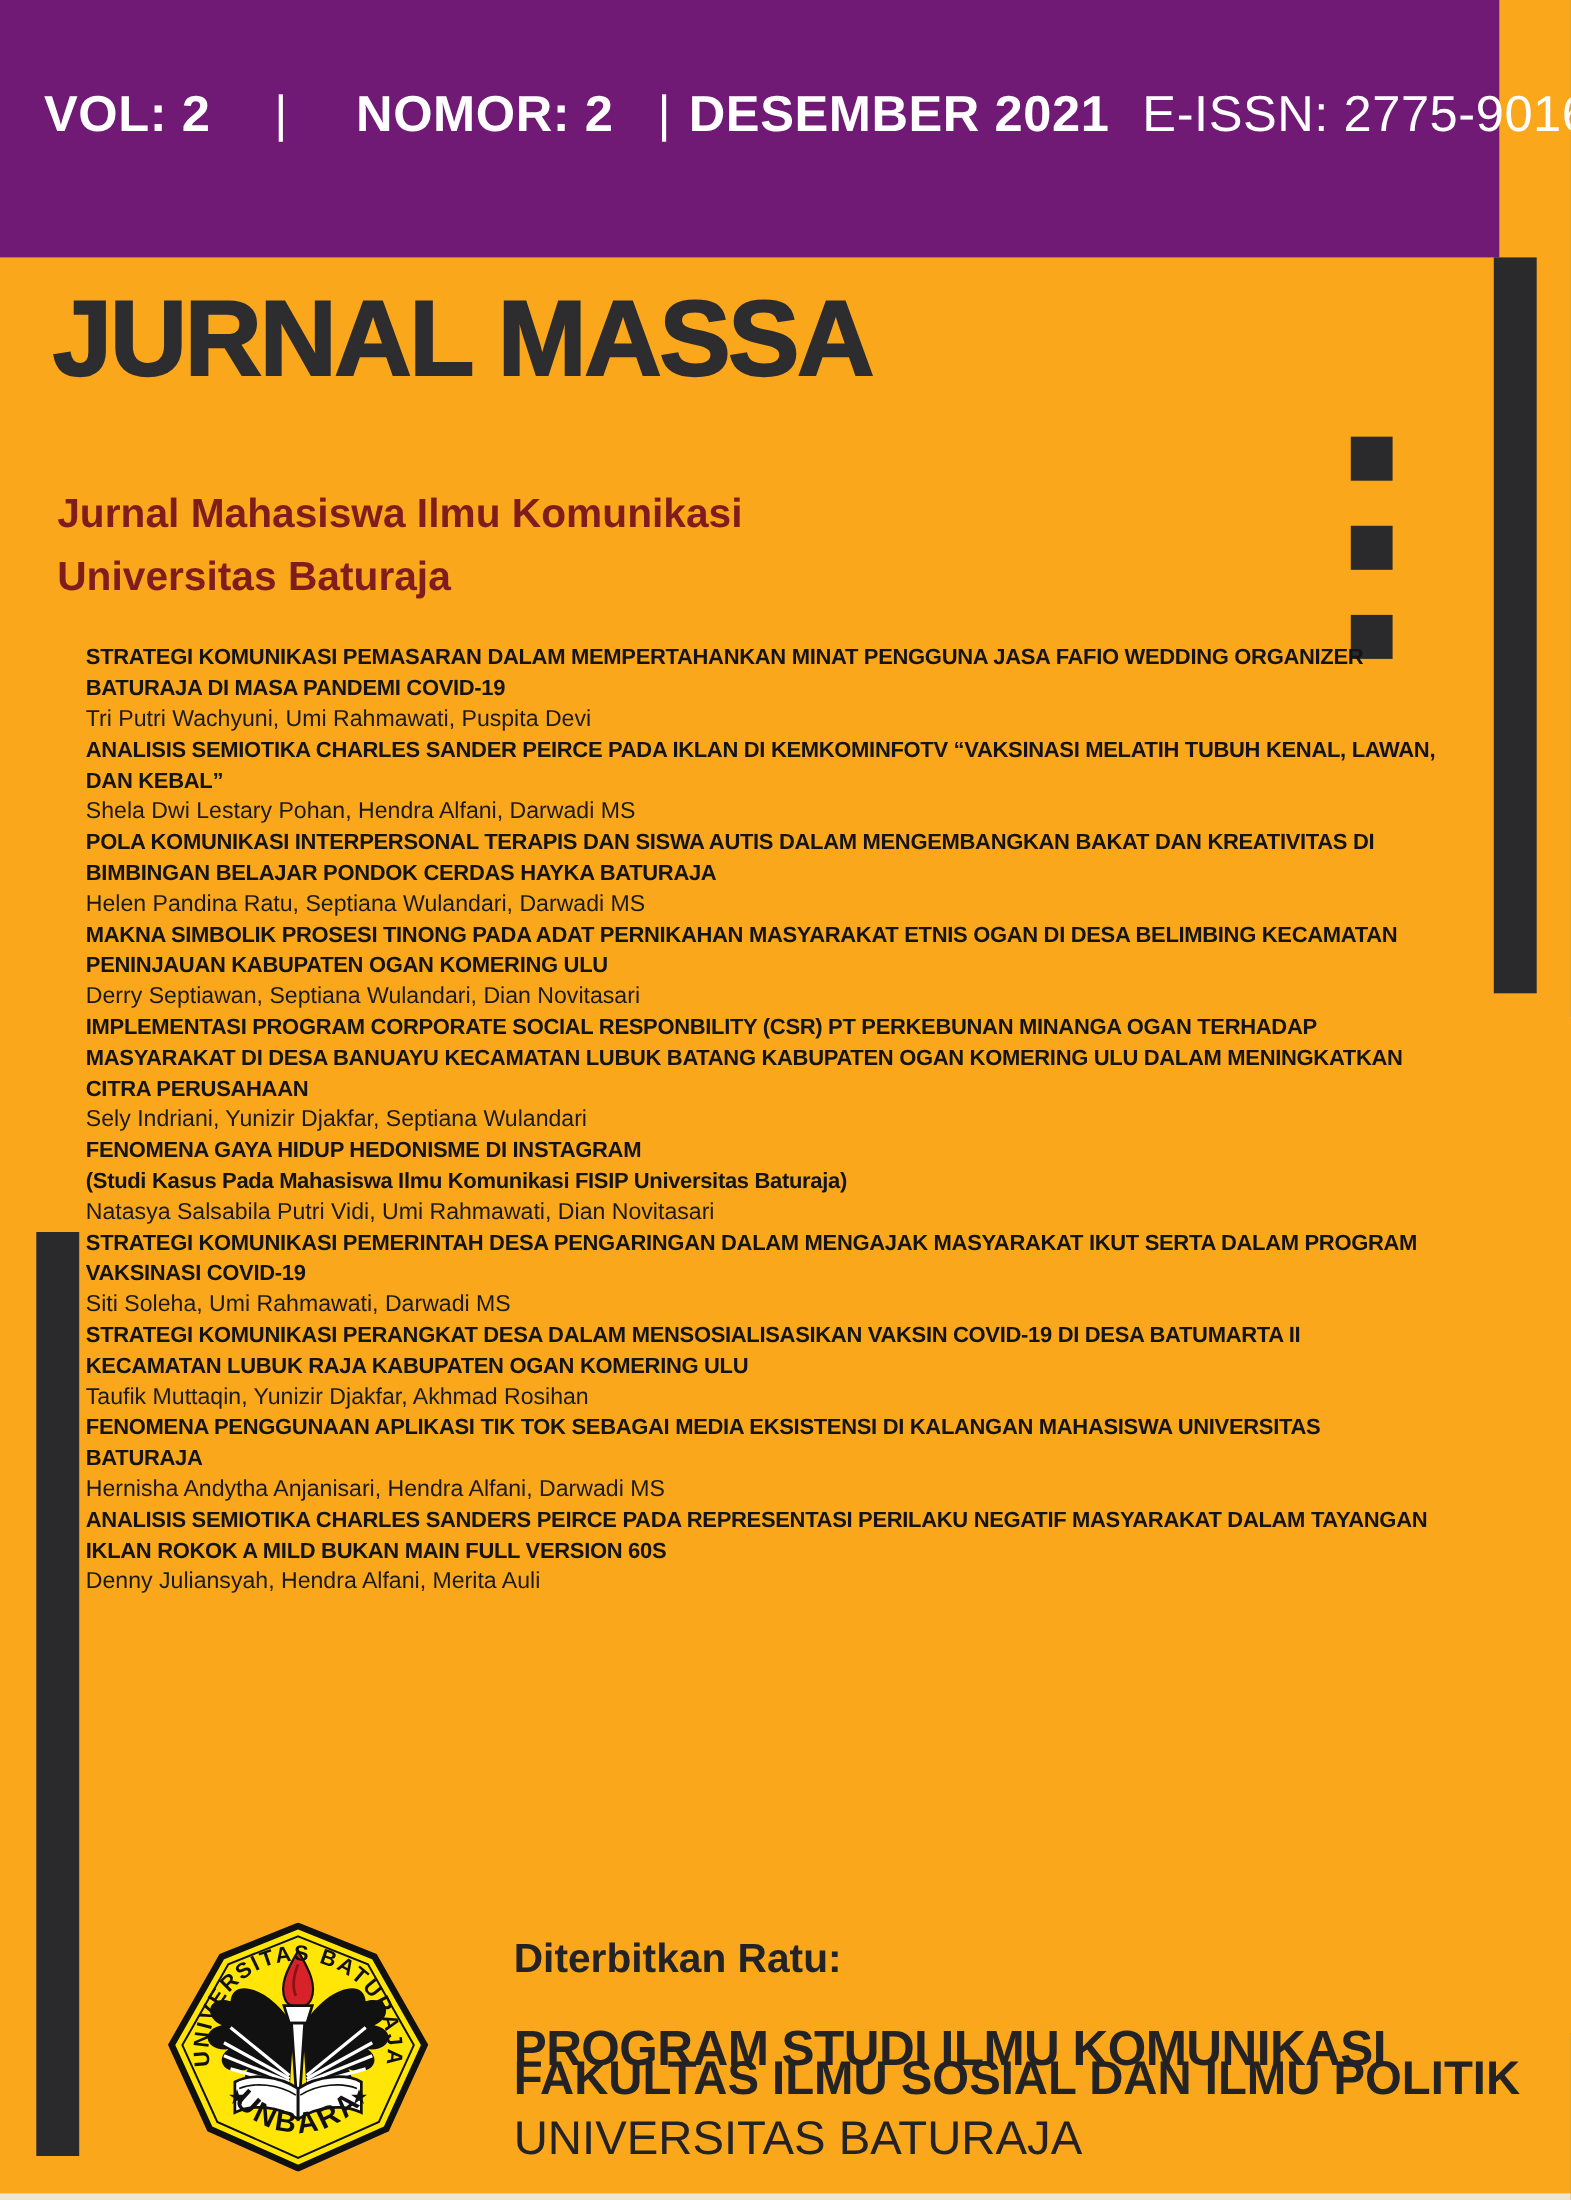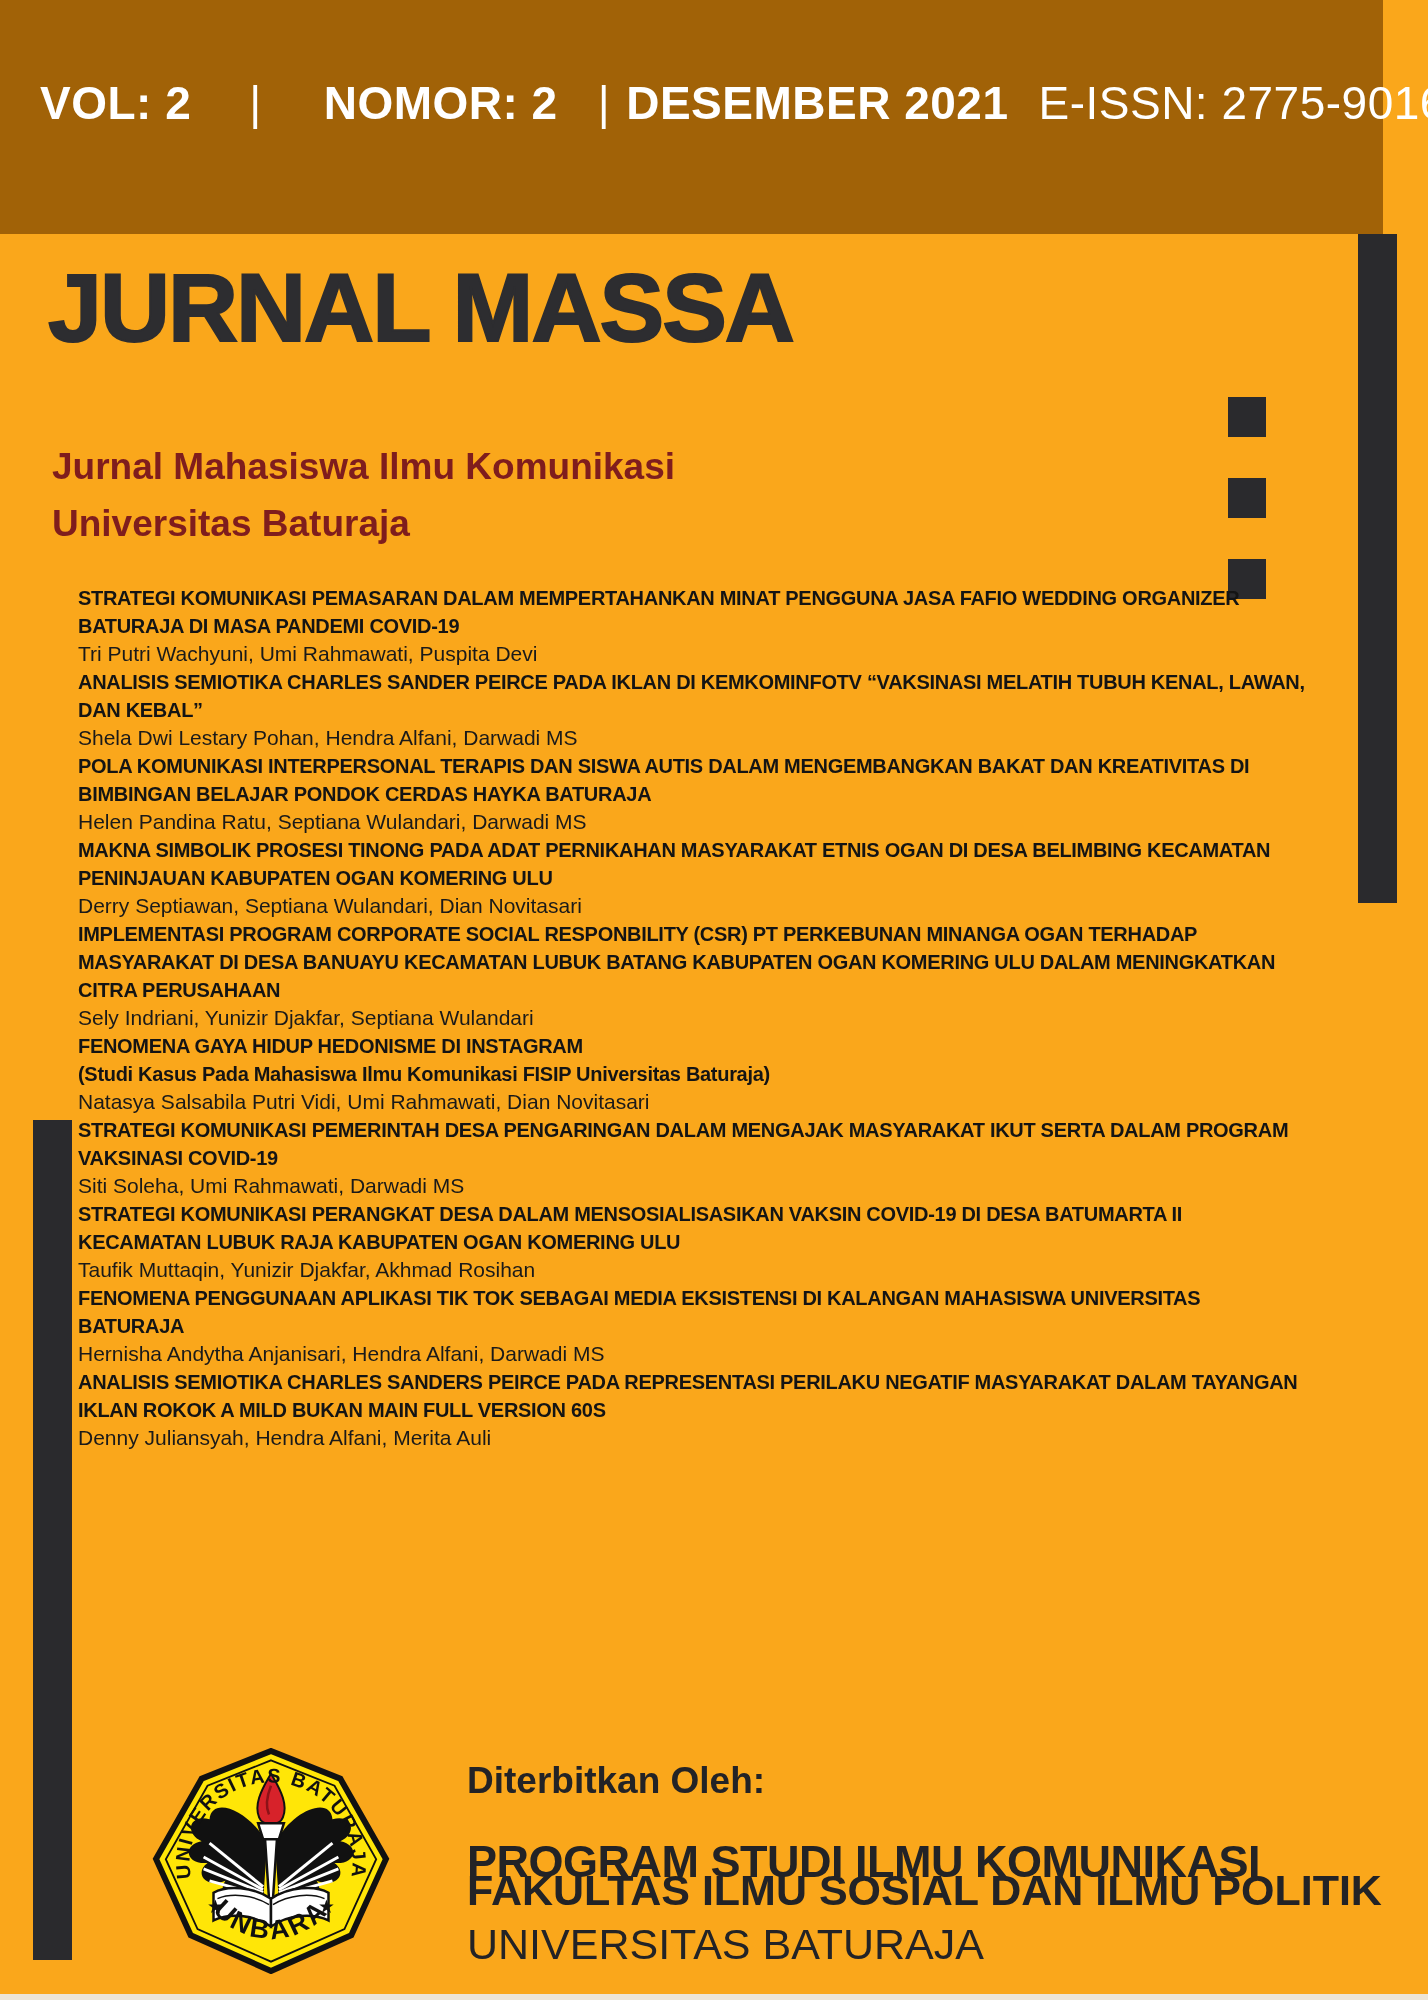--- a/index.html
+++ b/index.html
@@ -1,20 +1,20 @@
 <!DOCTYPE html>
 <html><head>
 <meta charset="utf-8">
 <style>
   html,body{margin:0;padding:0;}
   body{font-family:"Liberation Sans", sans-serif; background:#888;}
   .page{position:relative;width:1428px;height:2000px;background:#FAA71B;overflow:hidden;}
 
   
-  .topbar{position:absolute;left:0;top:0;width:1363px;height:234px;background:#a16207;padding-left:20px;}
+  .topbar{position:absolute;left:0;top:0;width:1363px;height:234px;background:#701a75;}
   .topbar-text{position:absolute;left:40px;top:76px;display:flex;align-items:baseline;
     color:#fff;font-size:46px;font-weight:700;letter-spacing:.5px;white-space:nowrap;}
   .sep1{margin-left:58px;font-weight:400;}
   .nomor{margin-left:62px;text-align:center;}
   .sep2{margin-left:40px;font-weight:400;}
   .date{margin-left:16px;}
   .eissn{margin-left:30px;font-weight:400;}
 
   
   .right-strip{position:absolute;left:1358px;top:234px;width:39px;height:669px;background:#2A2A2D;}
@@ -177,18 +177,18 @@
     <text font-family="Liberation Sans, sans-serif" font-size="20" font-weight="700" letter-spacing="2" fill="#111">
       <textPath href="#arcTop" startOffset="50%" text-anchor="middle">UNIVERSITAS BATURAJA</textPath>
     </text>
     <text font-family="Liberation Sans, sans-serif" font-size="27" font-weight="800" letter-spacing="3" fill="#111">
       <textPath href="#arcBottom" startOffset="50%" text-anchor="middle">UNBARA</textPath>
     </text>
     <text x="64" y="166" font-size="19" text-anchor="middle" fill="#111">★</text>
     <text x="176" y="166" font-size="19" text-anchor="middle" fill="#111">★</text>
   </svg>
 
-  <div class="pub-line pub-label">Diterbitkan Oleh:</div>
+  <div class="pub-line pub-label">Diterbitkan Ratu:</div>
   <div class="pub-line pub-1">PROGRAM STUDI ILMU KOMUNIKASI</div>
   <div class="pub-line pub-2">FAKULTAS ILMU SOSIAL DAN ILMU POLITIK</div>
   <div class="pub-line pub-3">UNIVERSITAS BATURAJA</div>
 
 </div>
 
 </body></html>

